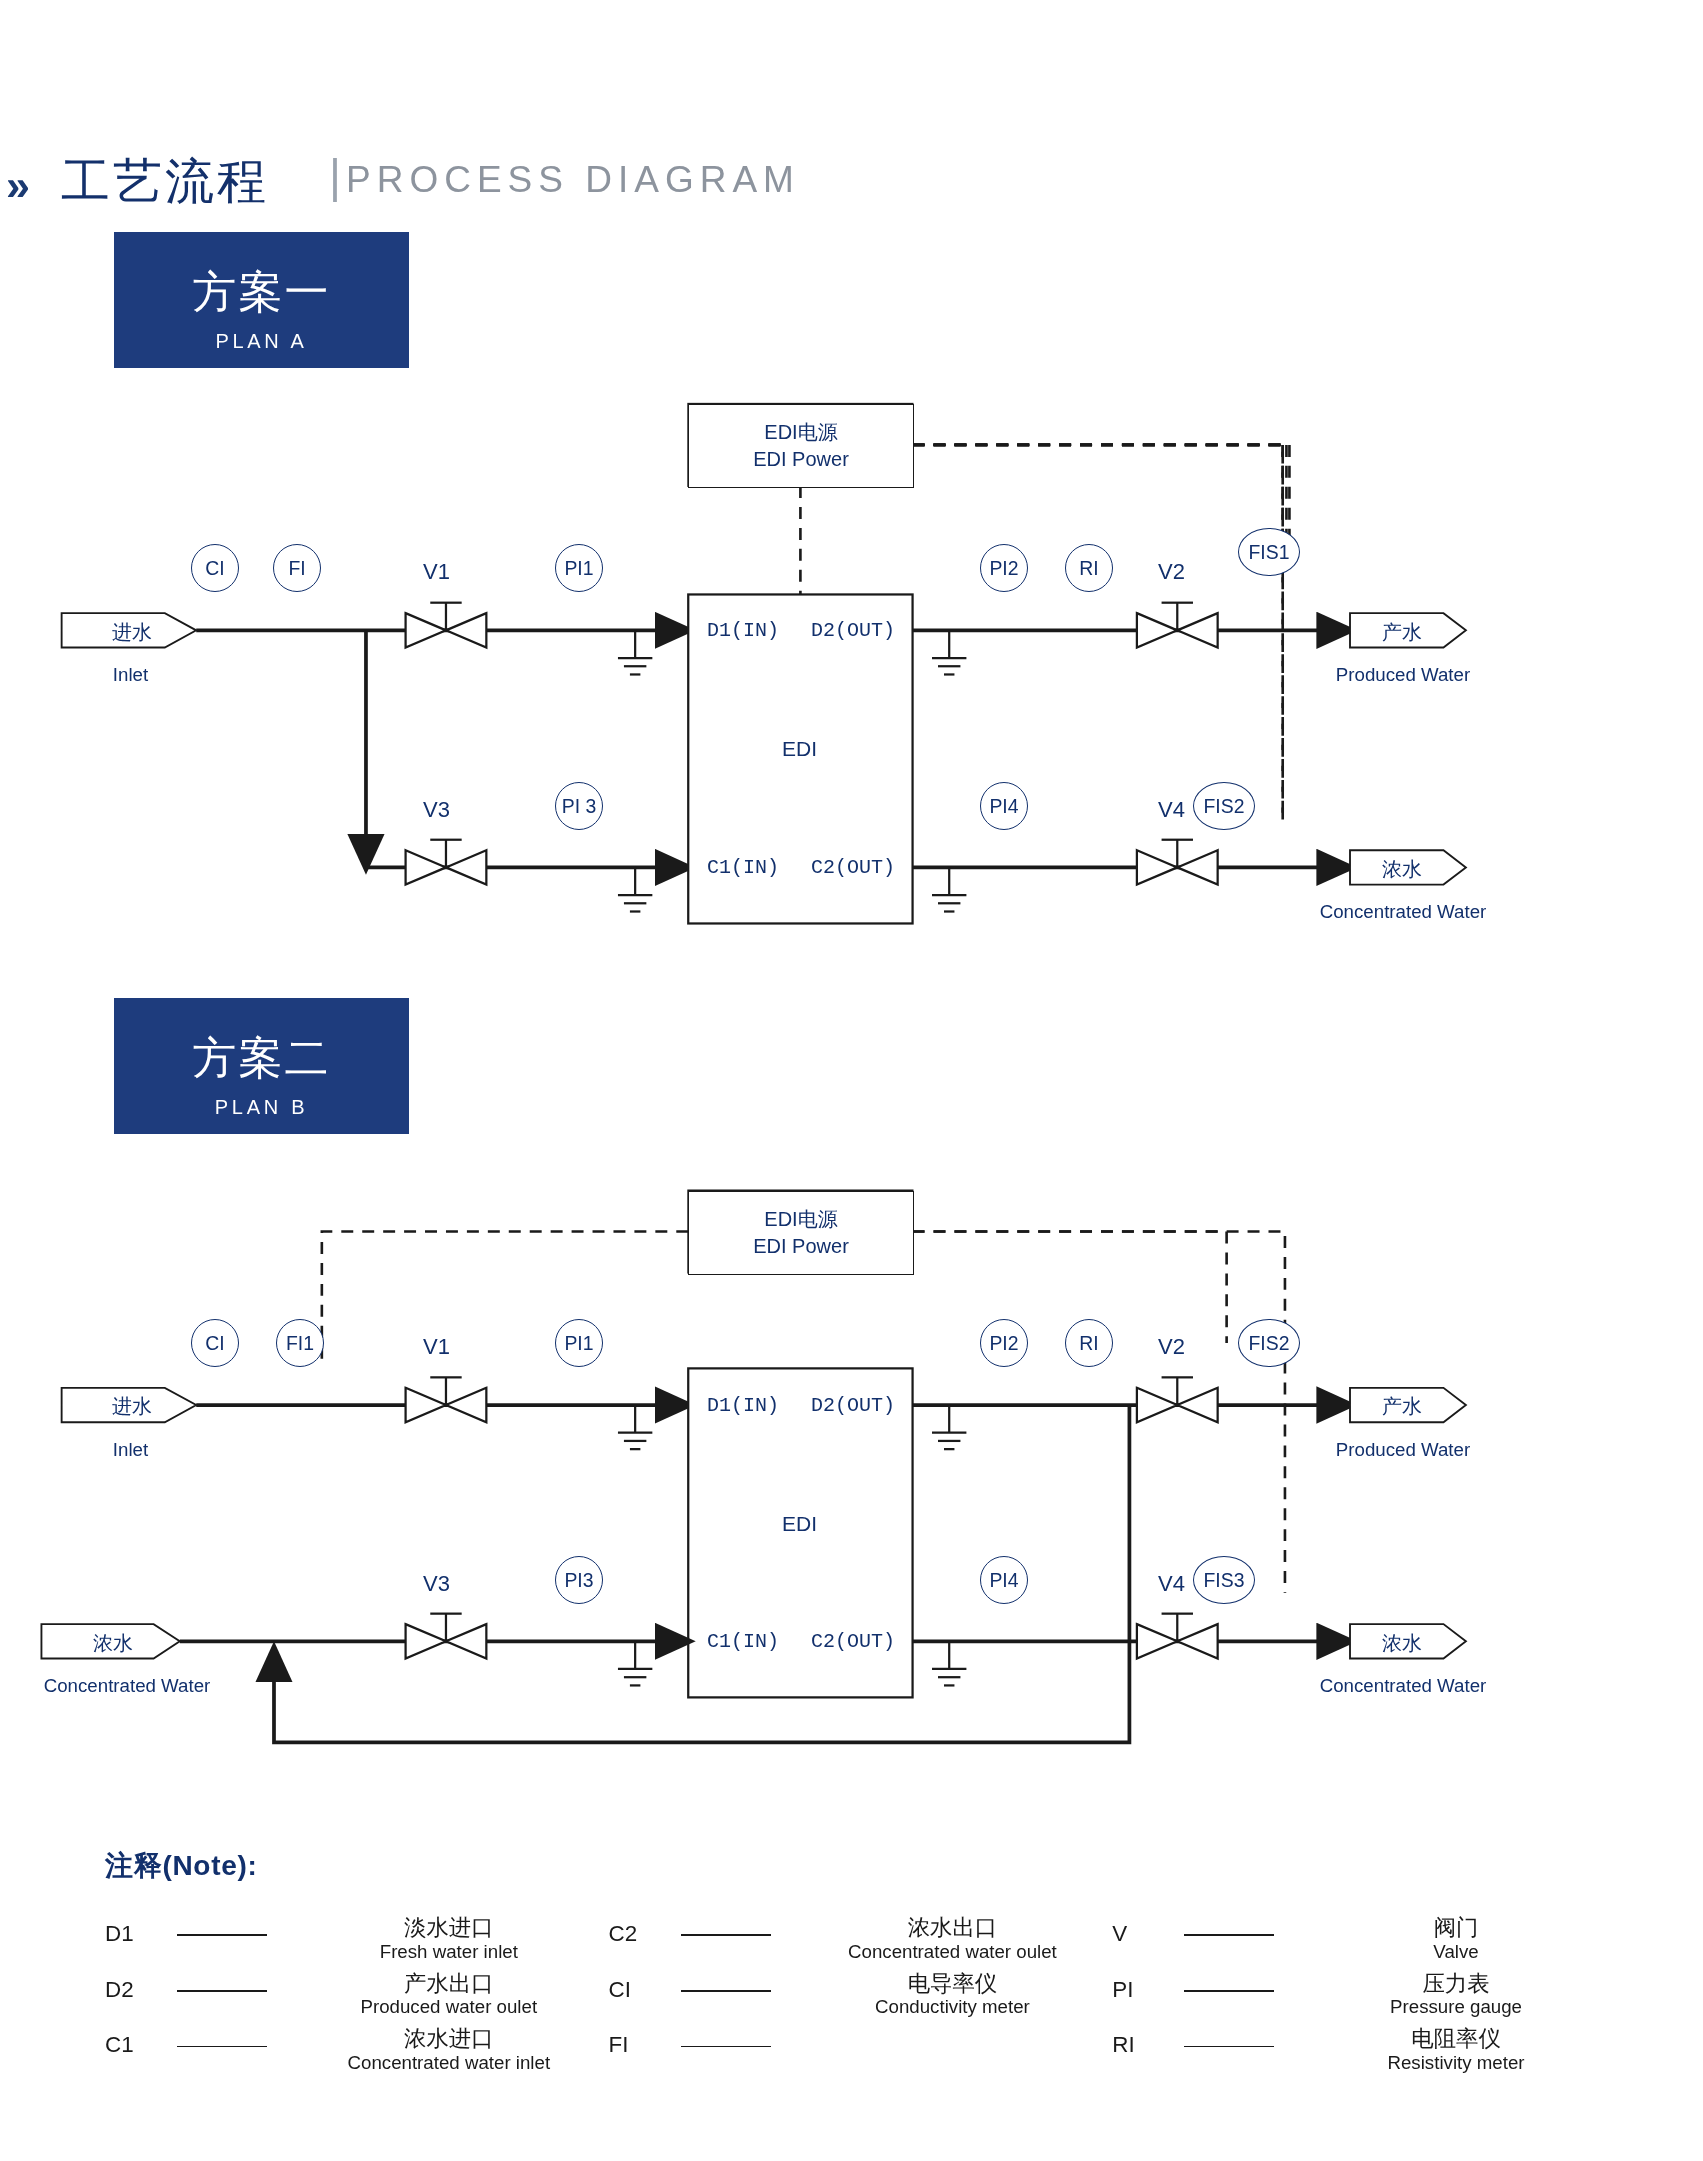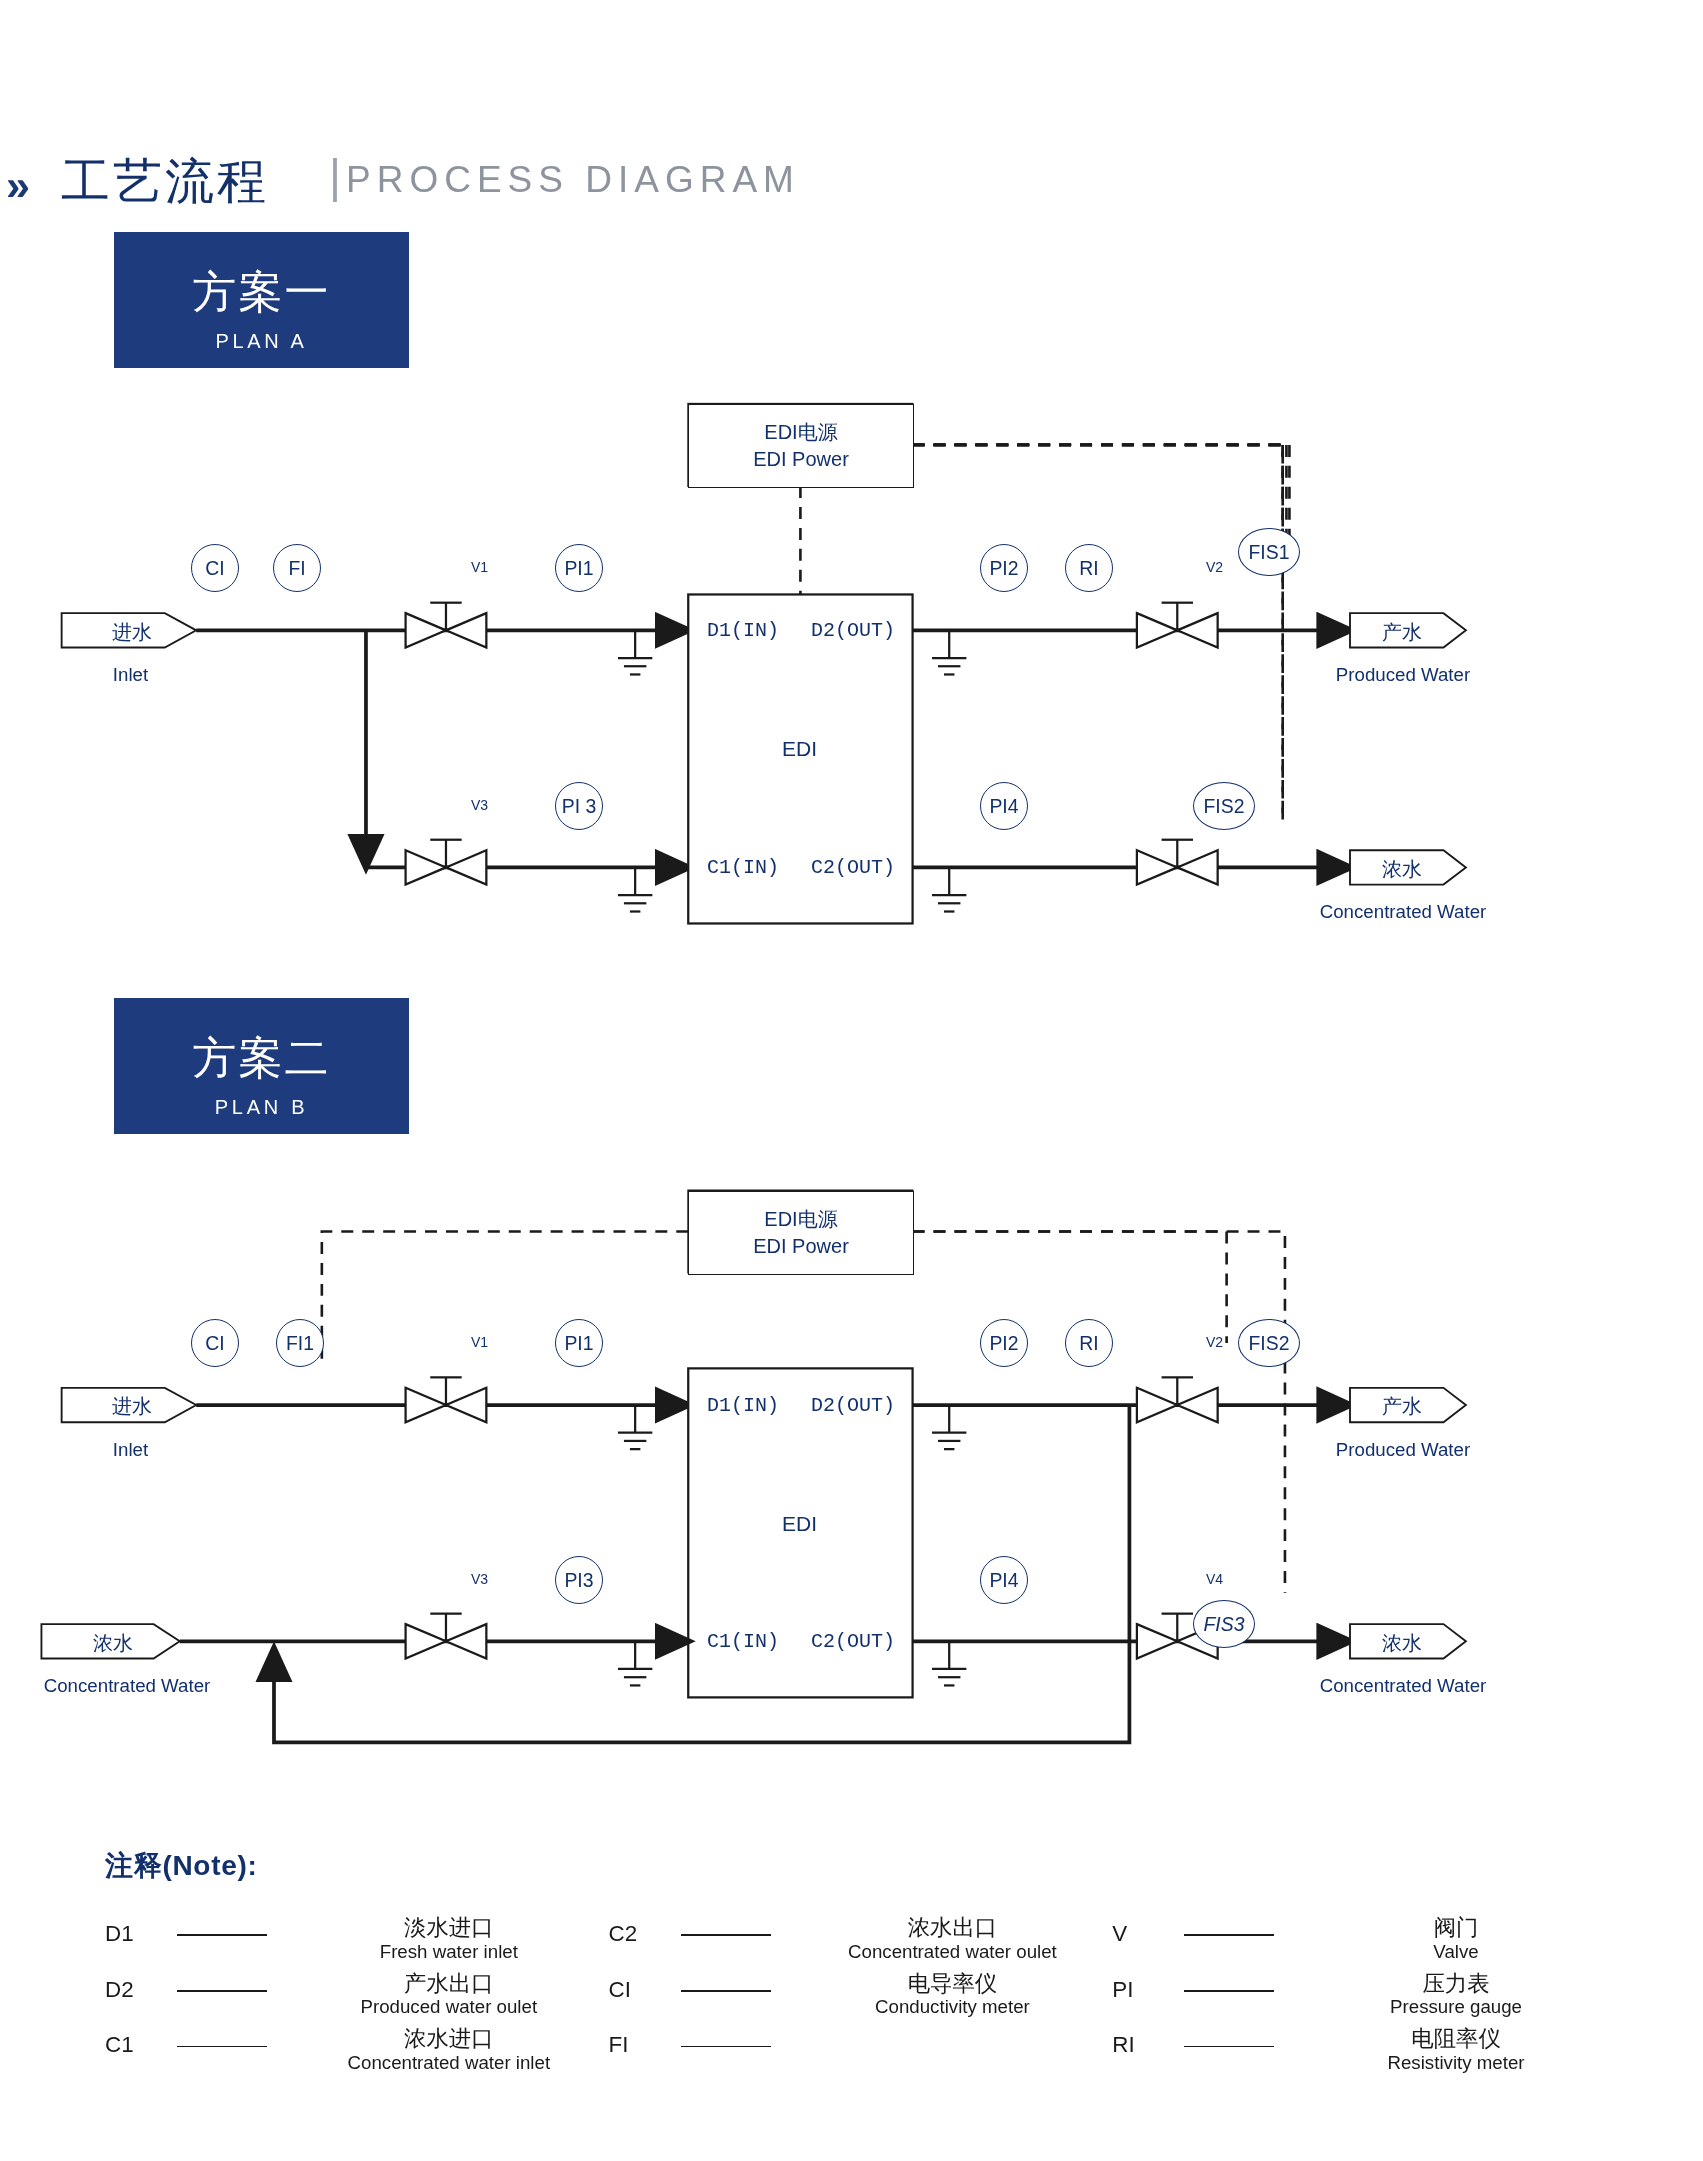--- a/index.html
+++ b/index.html
@@ -17,21 +17,21 @@
 
   
   .plan-badge{position:absolute;width:295px;height:136px;background:#1e3c7d;color:#fff;text-align:center;}
   .plan-badge .cn{font-size:44px;margin-top:31px;letter-spacing:2.2px;}
   .plan-badge .en{font-size:20px;letter-spacing:3.7px;margin-top:7.5px;}
   #plan-a-badge{left:114px;top:232px;}
   #plan-b-badge{left:114px;top:998px;}
 
   
   .diagram{position:absolute;left:0;top:0;width:1704px;height:2161px;pointer-events:none;}
-  .lbl{position:absolute;color:#12306c;font-size:14px;white-space:nowrap;margin-left:48px;}
+  .lbl{position:absolute;color:#12306c;font-size:22px;white-space:nowrap;}
   .circ{position:absolute;width:46px;height:46px;border:1.9px solid #12306c;border-radius:50%;
         display:flex;align-items:center;justify-content:center;color:#12306c;font-size:19.4px;background:#fff;}
   .edi-power{position:absolute;border:1.9px solid #1a1a1a;background:#fff;
         display:flex;flex-direction:column;align-items:center;justify-content:center;color:#12306c;font-size:20px;line-height:1.35;}
   .port{position:absolute;color:#12306c;font-size:20px;white-space:nowrap;font-family:Liberation Mono, monospace;}
   .edi-center{position:absolute;color:#12306c;font-size:21px;}
   .tag{position:absolute;color:#12306c;font-size:20px;white-space:nowrap;text-align:center;}
   .tag-en{position:absolute;color:#12306c;font-size:18.7px;white-space:nowrap;text-align:center;}
 
   
@@ -249,21 +249,21 @@
   <div class="circ" style="left:555px;top:1319px;">PI1</div>
   <div class="circ" style="left:980px;top:1319px;">PI2</div>
   <div class="circ" style="left:1065px;top:1319px;">RI</div>
   <div class="lbl" style="left:1158px;top:1334px;">V2</div>
   <div class="circ" style="left:1238px;top:1319px;width:60px;">FIS2</div>
 
   <div class="lbl" style="left:423px;top:1571px;">V3</div>
   <div class="circ" style="left:555px;top:1556px;">PI3</div>
   <div class="circ" style="left:980px;top:1556px;">PI4</div>
   <div class="lbl" style="left:1158px;top:1571px;">V4</div>
-  <div class="circ" style="left:1193px;top:1600px;width:60px;font-style:italic;">FIS3</div>
+  <div class="circ" style="left:1193px;top:1556px;width:60px;">FIS3</div>
 
   <div class="port" style="left:707px;top:1394px;">D1(IN)</div>
   <div class="port" style="left:811px;top:1394px;">D2(OUT)</div>
   <div class="port" style="left:707px;top:1630px;">C1(IN)</div>
   <div class="port" style="left:811px;top:1630px;">C2(OUT)</div>
   <div class="edi-center" style="left:782px;top:1512px;">EDI</div>
 
   <div class="tag" style="left:91px;top:1393px;width:82px;">进水</div>
   <div class="tag-en" style="left:82px;top:1439px;width:97px;">Inlet</div>
 

